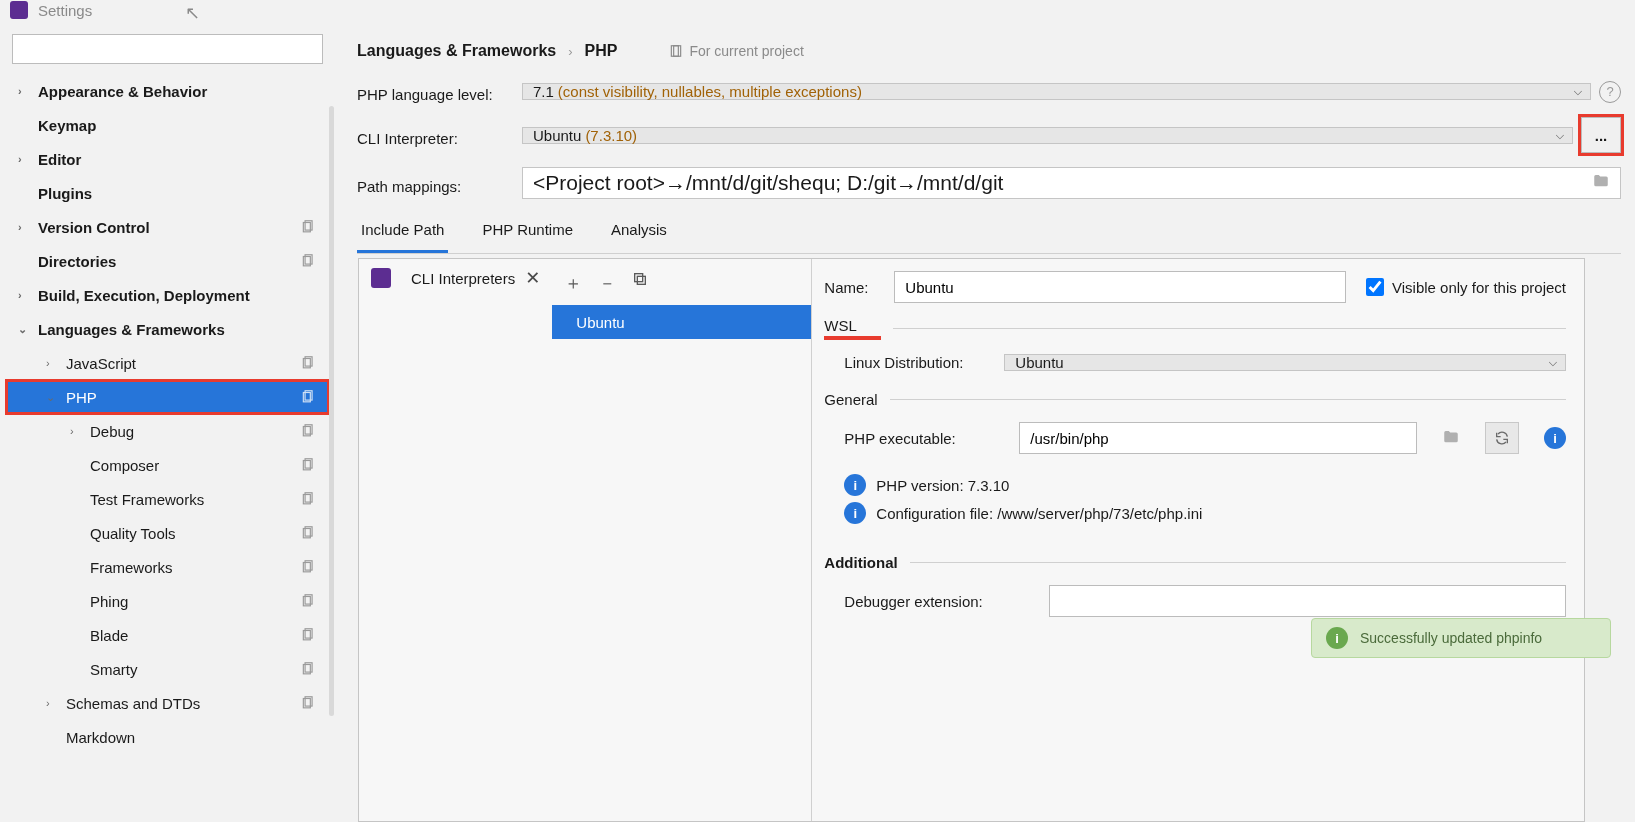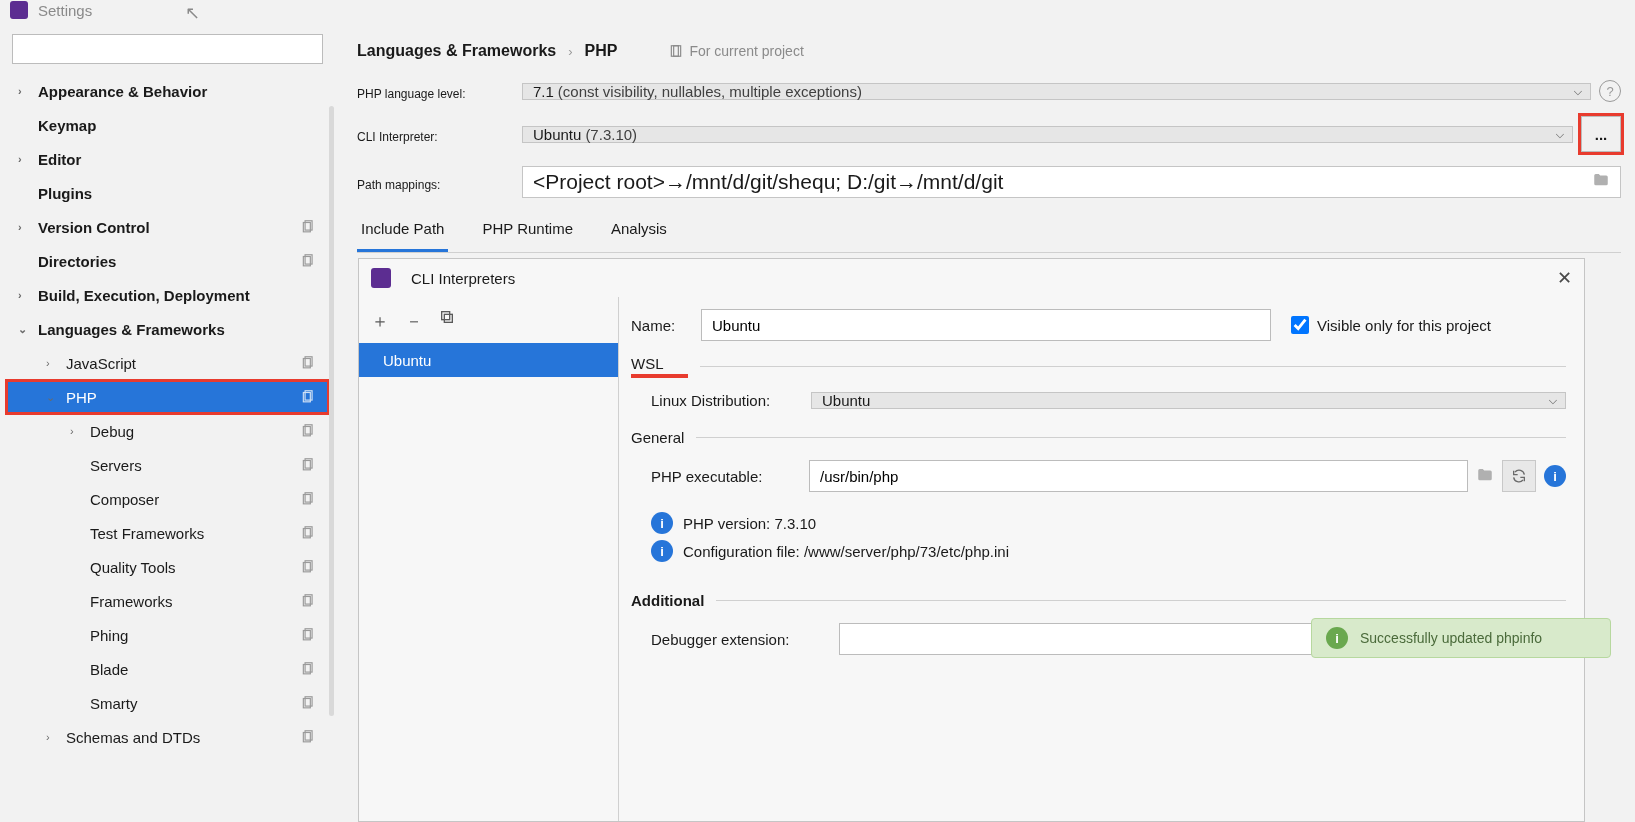--- a/index.html
+++ b/index.html
@@ -120,41 +120,41 @@
   align-items: center;
   gap: 6px;
 }
 .form-row {
   display: flex;
   align-items: center;
   margin-bottom: 14px;
 }
 .form-row label {
   width: 165px;
-  font-size: 12px;
+  font-size: 15px;
   margin-top: 6px;
 }
 .form-field {
   flex: 1;
   display: flex;
   align-items: center;
   gap: 8px;
 }
 .select-box {
   flex: 1;
   height: 17px;
   border: 1px solid #c5c5c5;
   background: #e6e6e6;
   display: flex;
   align-items: center;
   padding: 0 10px;
   font-size: 15px;
   position: relative;
 }
-.select-box .hint { color: #404040; margin-left: 4px;}
+.select-box .hint { color: #a16207; margin-left: 4px;}
 .select-box .chev-down {
   position: absolute;
   right: 8px;
   color: #6a6a6a;
   font-size: 11px;
 }
 .help-circle {
   width: 22px; height: 22px;
   border: 1.5px solid #9a9a9a;
   border-radius: 50%;
@@ -200,21 +200,21 @@
 
 .cli-dialog {
   position: absolute;
   left: 358px;
   top: 258px;
   right: 50px;
   bottom: 0;
   background: #f7f7f7;
   border: 1px solid #c5c5c5;
   display: flex;
-  flex-direction: column;
+  flex-direction: row;
 }
 .cli-titlebar {
   height: 38px;
   display: flex;
   align-items: center;
   padding: 0 12px;
   font-size: 15px;
   gap: 10px;
 }
 .cli-titlebar .cli-close {
@@ -281,21 +281,21 @@
 }
 .section-header .line {
   flex: 1;
   height: 1px;
   background: #d0d0d0;
   margin-left: 12px;
 }
 .red-underline { border-bottom: 4px solid #e83b2e; display:inline-block; padding: 0 24px 2px 0; }
 .dist-row { display:flex; align-items:center; margin: 8px 0 20px 20px; }
 .dist-row .lbl-wide { width:160px; font-size:15px;}
-.exec-row { display:flex; align-items:center; margin: 4px 0 20px 20px; gap:8px;}
+.exec-row { display:flex; align-items:center; margin: 4px 0 20px 20px; gap:25px;}
 .exec-row .lbl-wide { width:150px; font-size:15px;}
 .icon-btn {
   width: 34px; height: 32px;
   background: #e8e8e8;
   border: 1px solid #c8c8c8;
   display:flex;align-items:center;justify-content:center;
   color: #6a6a6a;
 }
 .info-circle {
   width: 22px; height:22px;
@@ -439,28 +439,20 @@
         <li class="tree-item l2">
           <span class="chev">›</span>
           <span>Debug</span>
           <span class="copy-icon"><svg width="14" height="14" viewBox="0 0 24 24" fill="none" stroke="currentColor" stroke-width="2">
               <rect x="7" y="3" width="12" height="16"></rect>
               <rect x="4" y="6" width="12" height="16"></rect>
             </svg></span>
         </li>
         <li class="tree-item l2">
           <span class="chev"></span>
-          <span>Servers</span>
-          <span class="copy-icon"><svg width="14" height="14" viewBox="0 0 24 24" fill="none" stroke="currentColor" stroke-width="2">
-              <rect x="7" y="3" width="12" height="16"></rect>
-              <rect x="4" y="6" width="12" height="16"></rect>
-            </svg></span>
-        </li>
-        <li class="tree-item l2">
-          <span class="chev"></span>
           <span>Composer</span>
           <span class="copy-icon"><svg width="14" height="14" viewBox="0 0 24 24" fill="none" stroke="currentColor" stroke-width="2">
               <rect x="7" y="3" width="12" height="16"></rect>
               <rect x="4" y="6" width="12" height="16"></rect>
             </svg></span>
         </li>
         <li class="tree-item l2">
           <span class="chev"></span>
           <span>Test Frameworks</span>
           <span class="copy-icon"><svg width="14" height="14" viewBox="0 0 24 24" fill="none" stroke="currentColor" stroke-width="2">
@@ -508,20 +500,24 @@
               <rect x="4" y="6" width="12" height="16"></rect>
             </svg></span>
         </li>
         <li class="tree-item l1">
           <span class="chev">›</span>
           <span>Schemas and DTDs</span>
           <span class="copy-icon"><svg width="14" height="14" viewBox="0 0 24 24" fill="none" stroke="currentColor" stroke-width="2">
               <rect x="7" y="3" width="12" height="16"></rect>
               <rect x="4" y="6" width="12" height="16"></rect>
             </svg></span>
+        </li>
+        <li class="tree-item l1">
+          <span class="chev"></span>
+          <span>Markdown</span>
         </li>
       </ul>
     <div class="scrollbar-stub"></div>
   </div>
 
   <div class="content">
     <div class="breadcrumb">
       <span>Languages &amp; Frameworks</span>
       <span class="bc-sep">›</span>
       <span>PHP</span>

